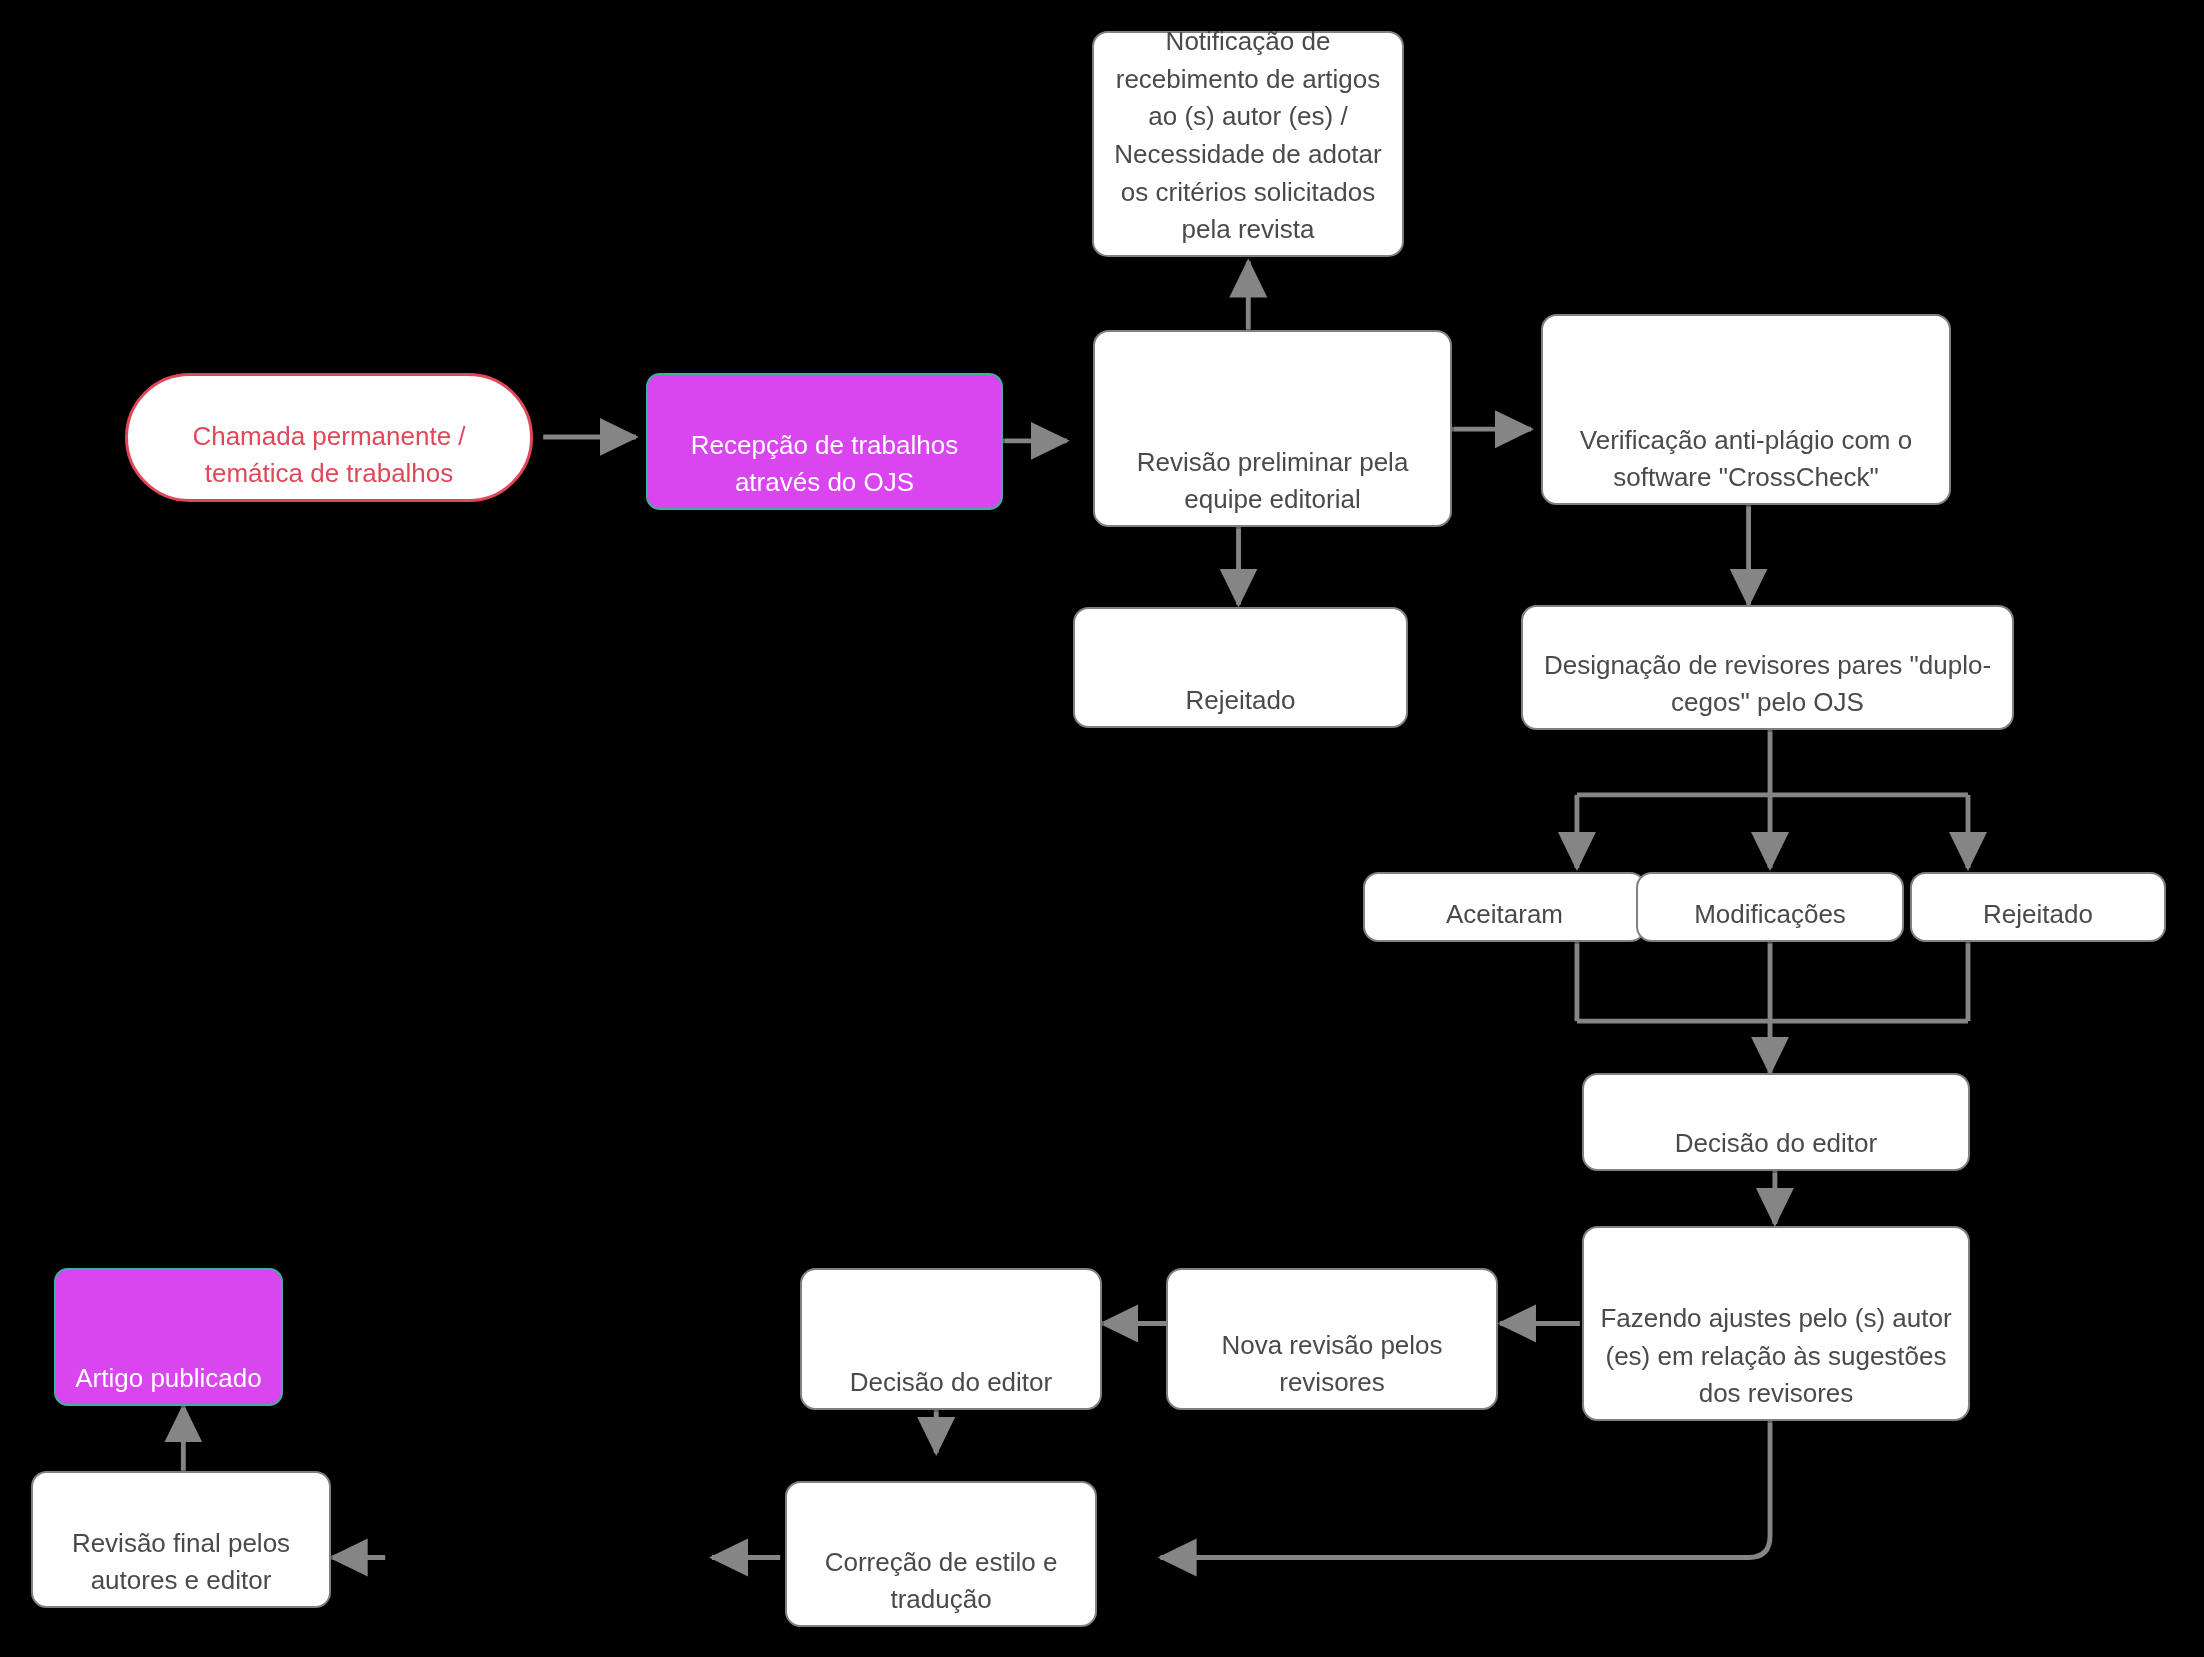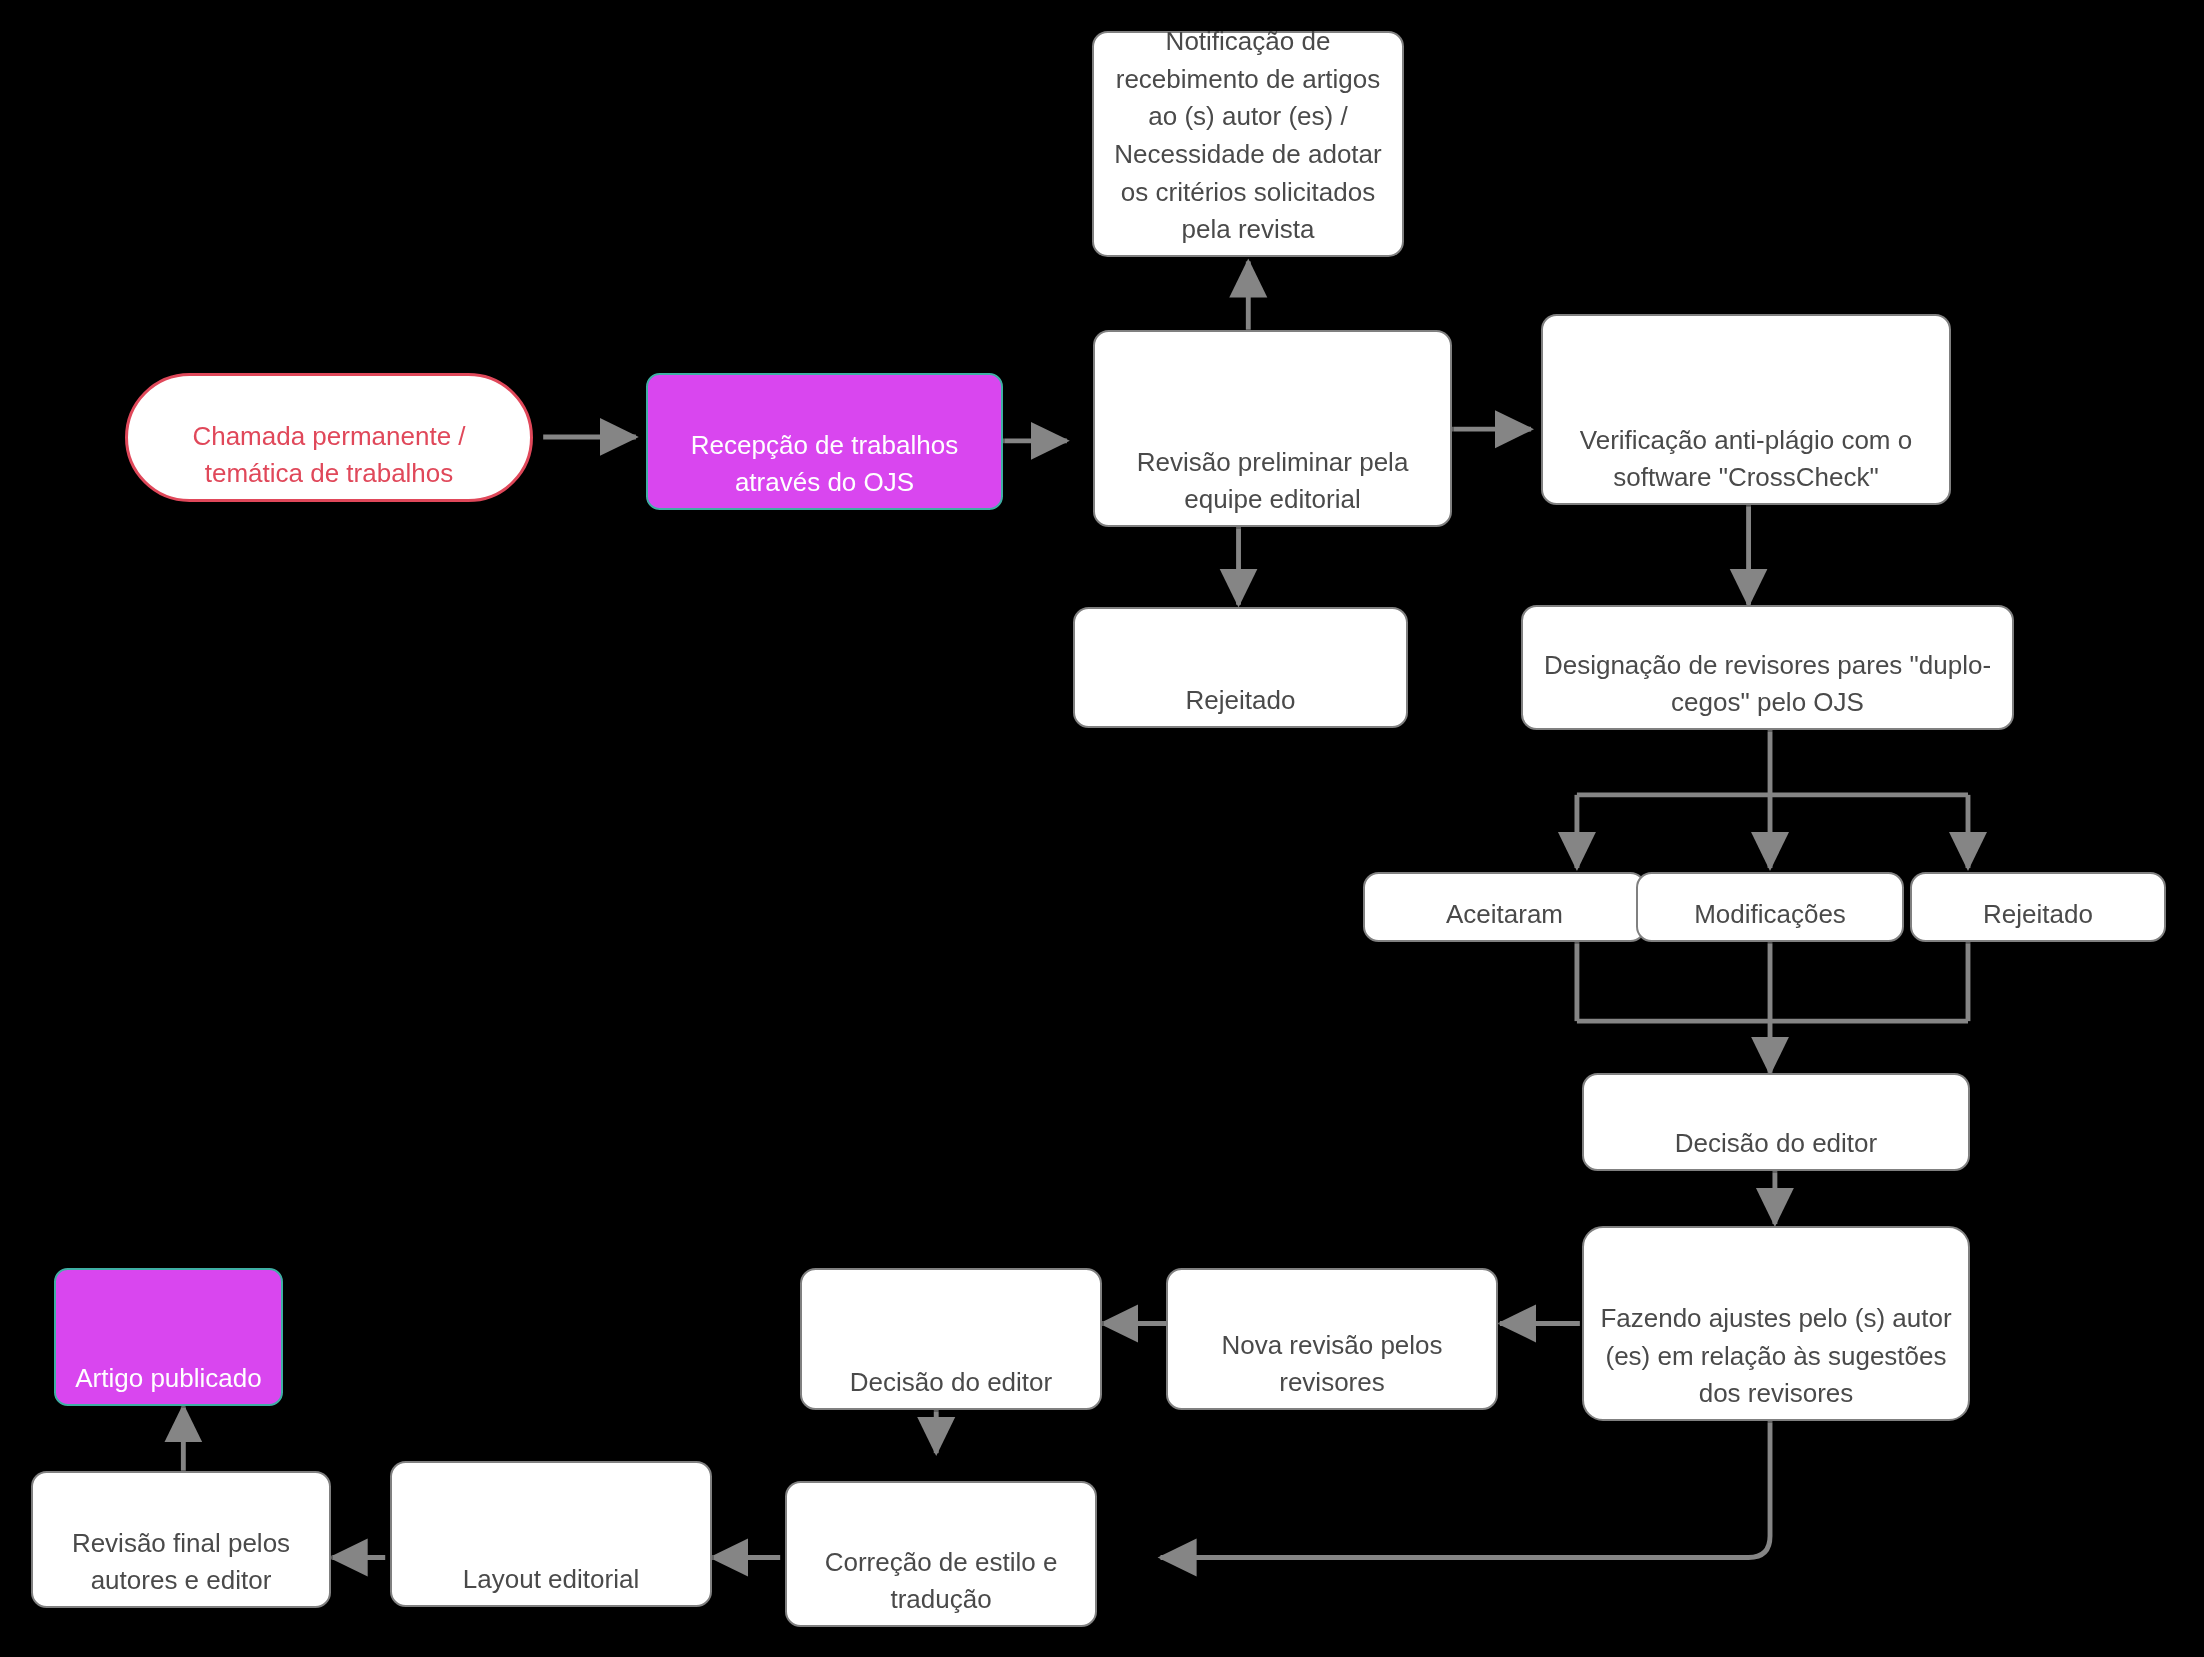--- a/index.html
+++ b/index.html
@@ -150,39 +150,36 @@
   </div>
 
   <div class="node" style="left:1910px; top:872px; width:256px; height:70px;">
     <span class="label">Rejeitado</span>
   </div>
 
   <div class="node" style="left:1582px; top:1073px; width:388px; height:98px;">
     <span class="label">Decisão do editor</span>
   </div>
 
-  <div class="node" style="left:1582px; top:1226px; width:388px; height:195px;border-radius:21px;">
+  <div class="node" style="left:1582px; top:1226px; width:388px; height:195px;">
     <span class="label">Fazendo ajustes pelo (s) autor (es) em relação às sugestões dos revisores</span>
   </div>
 
   <div class="node" style="left:1166px; top:1268px; width:332px; height:142px;">
     <span class="label">Nova revisão pelos revisores</span>
   </div>
 
   <div class="node" style="left:800px; top:1268px; width:302px; height:142px;">
     <span class="label">Decisão do editor</span>
   </div>
 
   <div class="node" style="left:785px; top:1461px; width:312px; height:146px;margin-top:20px;">
     <span class="label">Correção de estilo e tradução</span>
   </div>
 
-  <div class="node" style="left:390px; top:1461px; width:322px; height:146px;">
-    <span class="label">Layout editorial</span>
-  </div>
 
   <div class="node" style="left:31px; top:1471px; width:300px; height:137px;">
     <span class="label">Revisão final pelos autores e editor</span>
   </div>
 
   <div class="node teal" style="left:54px; top:1268px; width:229px; height:138px;">
     <span class="label">Artigo publicado</span>
   </div>
 
 </div>

